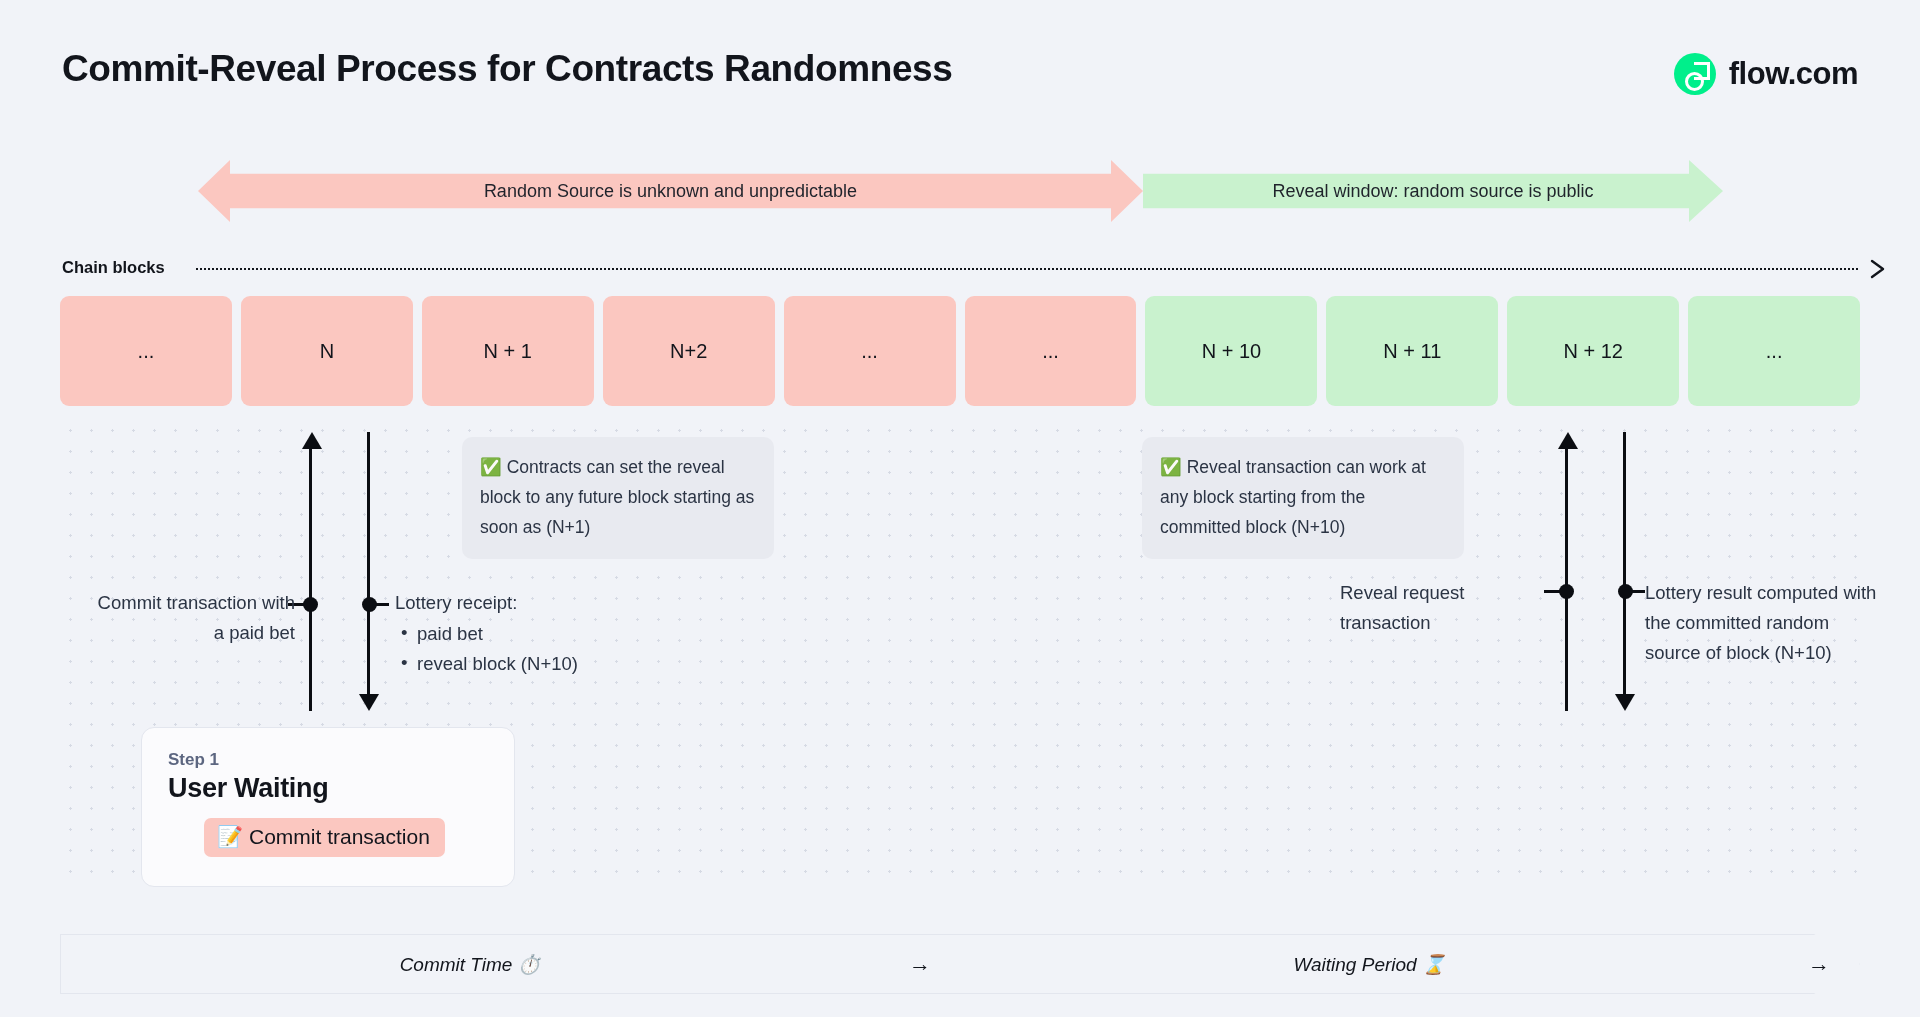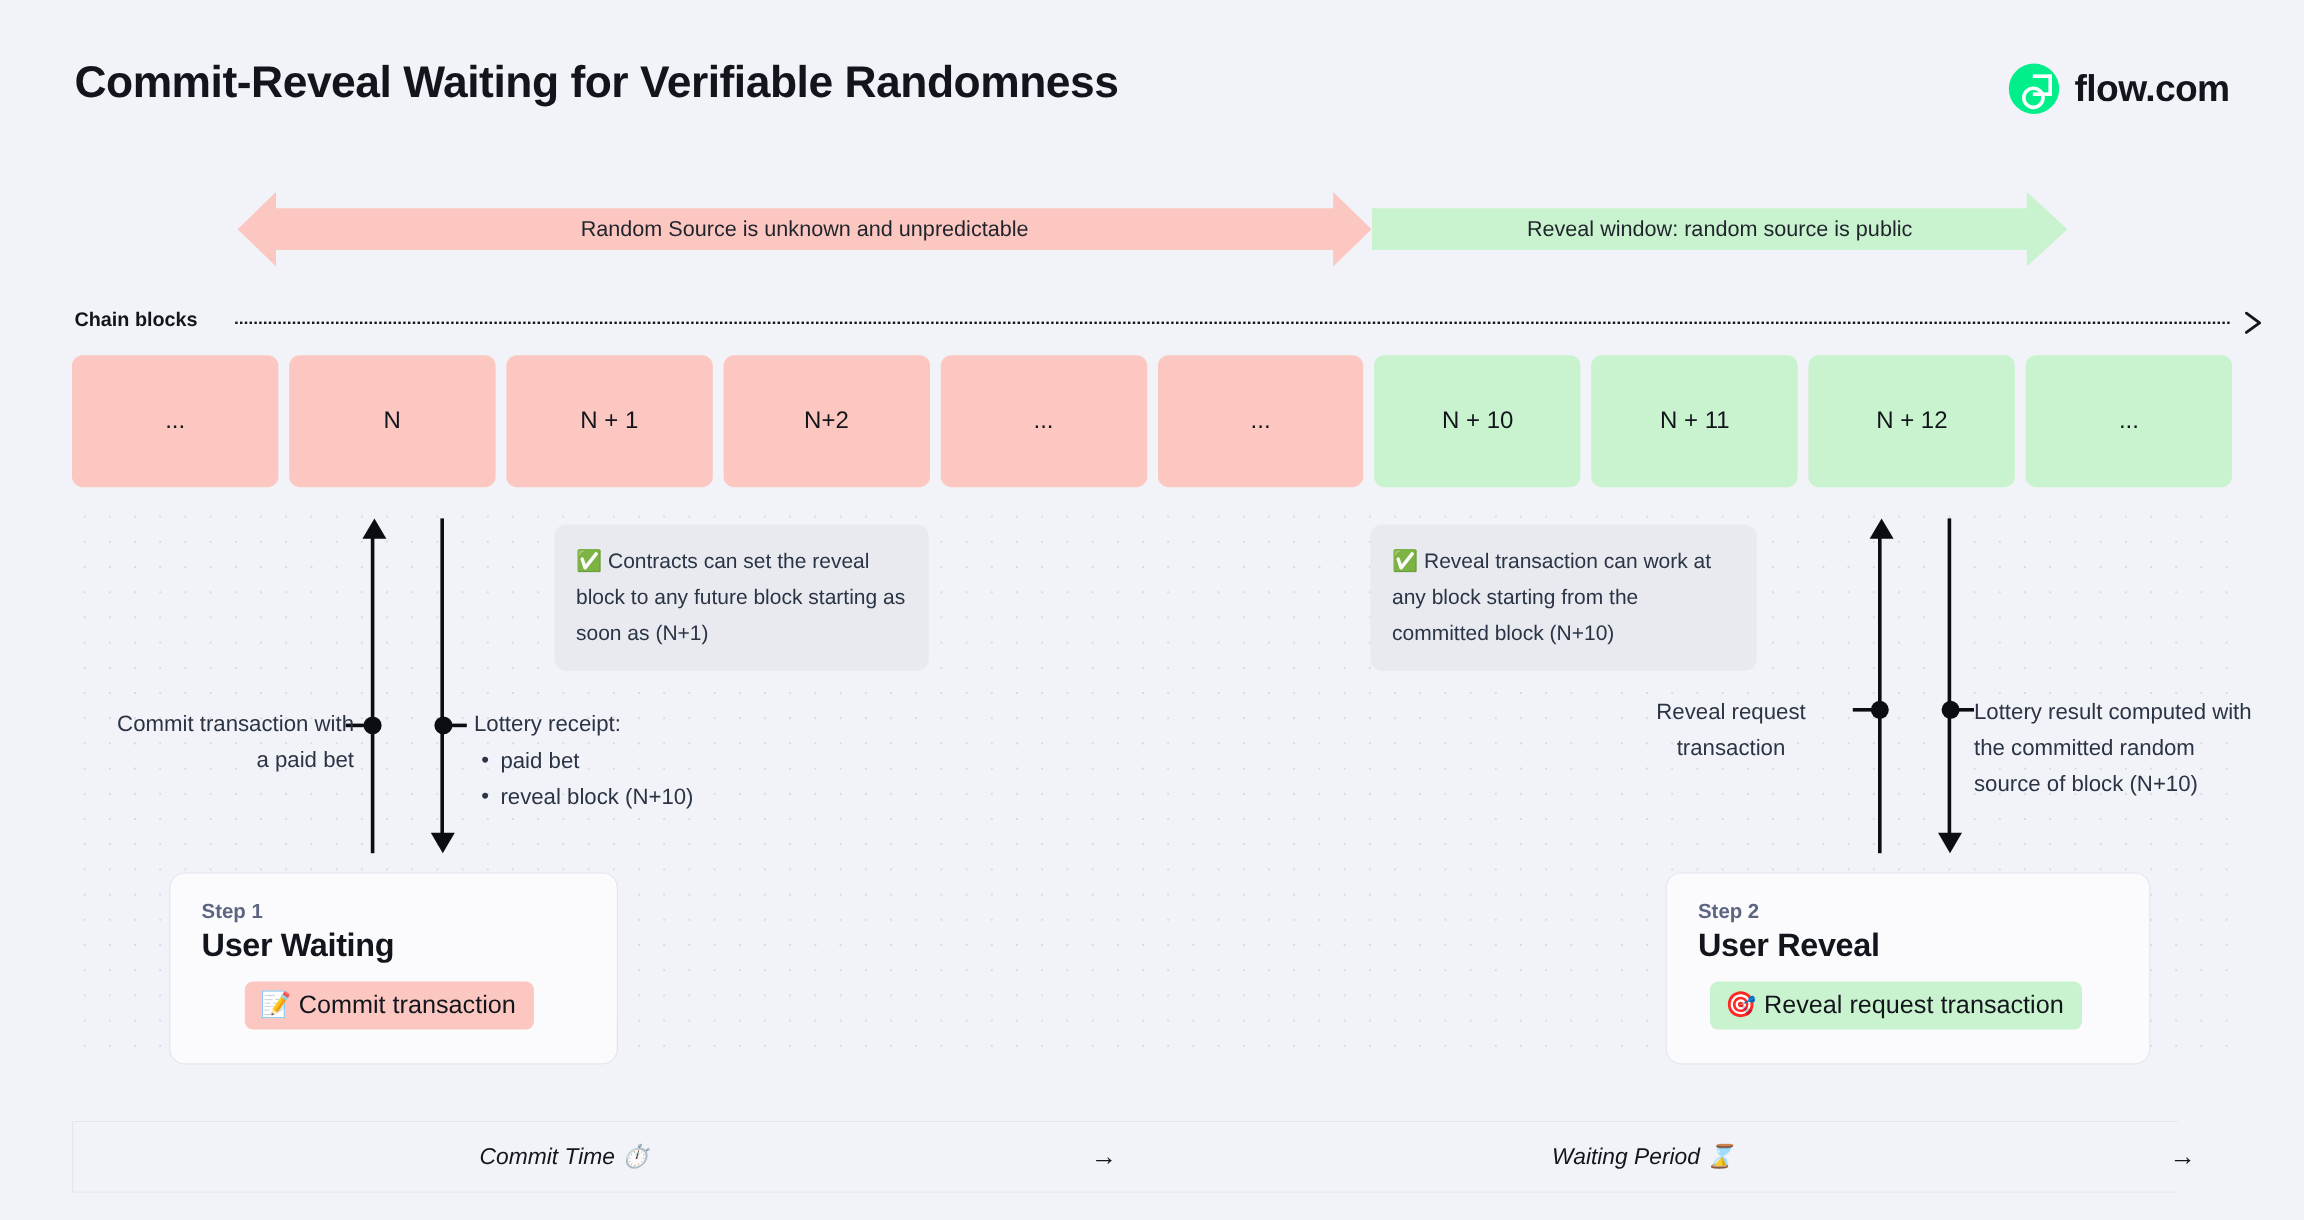--- a/index.html
+++ b/index.html
@@ -117,21 +117,21 @@
   .side-label {
     position: absolute; font-size: 18.5px; line-height: 30px; color: #2B3444;
   }
   #label-commit { left: 95px; top: 588px; width: 200px; text-align: right; }
   #label-receipt { left: 395px; top: 588px; width: 280px; text-align: left; }
   #label-receipt ul { list-style: none; margin-top: 1px; }
   #label-receipt li { position: relative; padding-left: 22px; }
   #label-receipt li::before {
     content: "•"; position: absolute; left: 6px; top: -1px;
   }
-  #label-reveal-req { left: 1340px; top: 578px; width: 205px; text-align: center; }
+  #label-reveal-req { left: 1340px; top: 578px; width: 205px; text-align: left; }
   #label-lottery-res { left: 1645px; top: 578px; width: 235px; text-align: left; }
 
   
   .step-card {
     position: absolute; background: #FBFBFD; border: 1.5px solid #E3E6EE;
     border-radius: 13px; padding: 22px 26px 26px 26px;
   }
   #step-card-1 { left: 141px; top: 727px; width: 374px; height: 160px; }
   #step-card-2 { left: 1388px; top: 727px; width: 404px; height: 160px; }
   .step-kicker { font-size: 17px; font-weight: 700; color: #5C6680; margin-bottom: 3px; }
@@ -154,21 +154,21 @@
   .timeline-seg {
     flex: 1 1 0; text-align: center; font-size: 19px; color: #12151C; font-style: italic;
   }
   .timeline-arrow { width: 80px; text-align: center; font-size: 22px; color: #12151C; }
 </style>
 </head>
 <body>
 
 <div id="root">
 
-  <div class="page-title">Commit-Reveal Waiting for Verifiable Randomness</div>
+  <div class="page-title">Commit-Reveal Process for Contracts Randomness</div>
 
   <div class="brand">
     <div class="brand-mark"></div>
     <div class="brand-text">flow.com</div>
   </div>
 
   <div class="banner banner-pink">
     <span class="banner-label">Random Source is unknown and unpredictable</span>
   </div>
   <div class="banner banner-green">
@@ -233,25 +233,20 @@
 
   <div class="side-label" id="label-reveal-req">Reveal request transaction</div>
   <div class="side-label" id="label-lottery-res">Lottery result computed with the committed random source of block (N+10)</div>
 
   <div class="step-card" id="step-card-1">
     <div class="step-kicker">Step 1</div>
     <div class="step-title">User Waiting</div>
     <div class="step-pill pink">📝 Commit transaction</div>
   </div>
 
-  <div class="step-card" id="step-card-2">
-    <div class="step-kicker">Step 2</div>
-    <div class="step-title">User Reveal</div>
-    <div class="step-pill green">🎯 Reveal request transaction</div>
-  </div>
 
   <div class="timeline" id="timeline">
       <div class="timeline-seg">Commit Time ⏱️</div>
       <div class="timeline-arrow">→</div>
       <div class="timeline-seg">Waiting Period ⌛</div>
       <div class="timeline-arrow">→</div>
     </div>
 
 </div>
 

